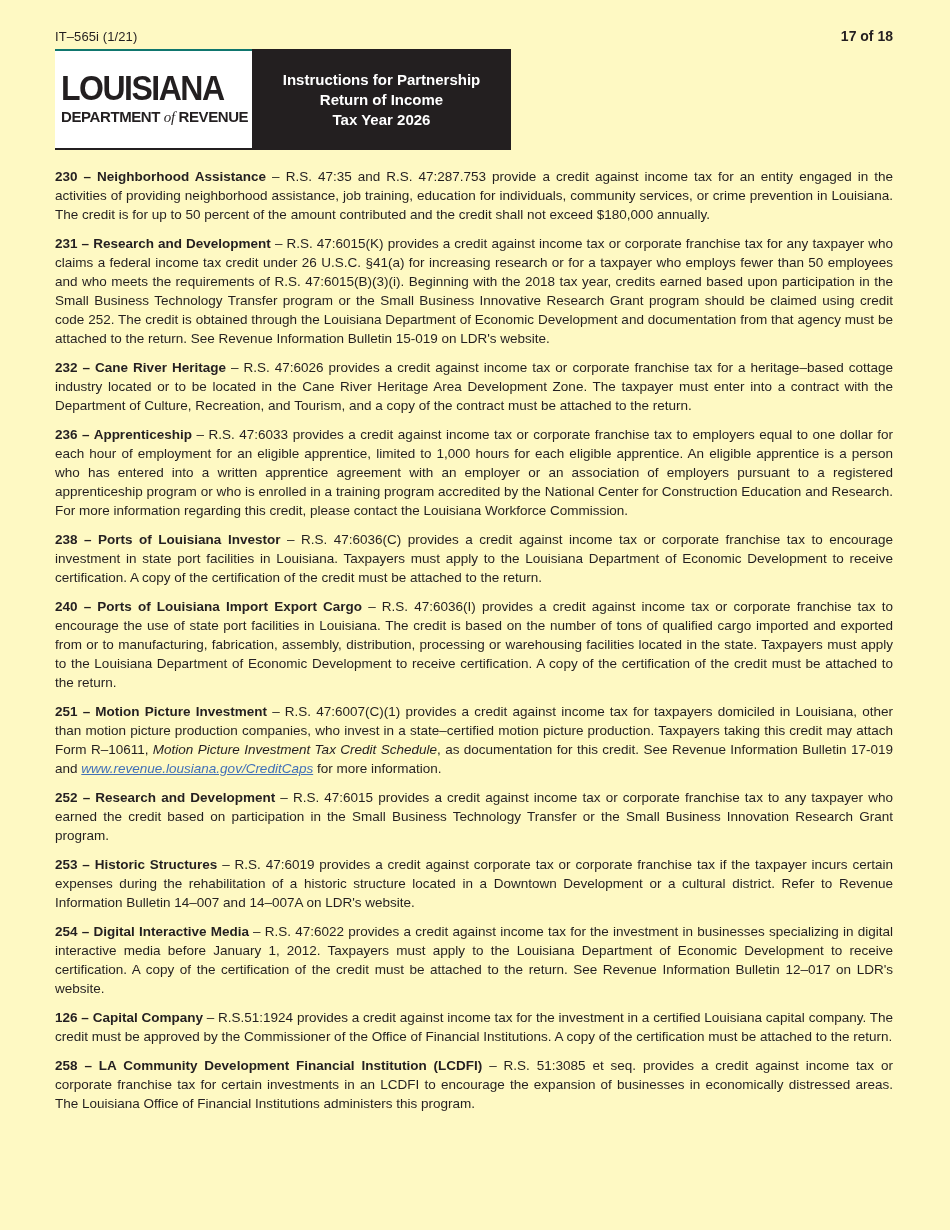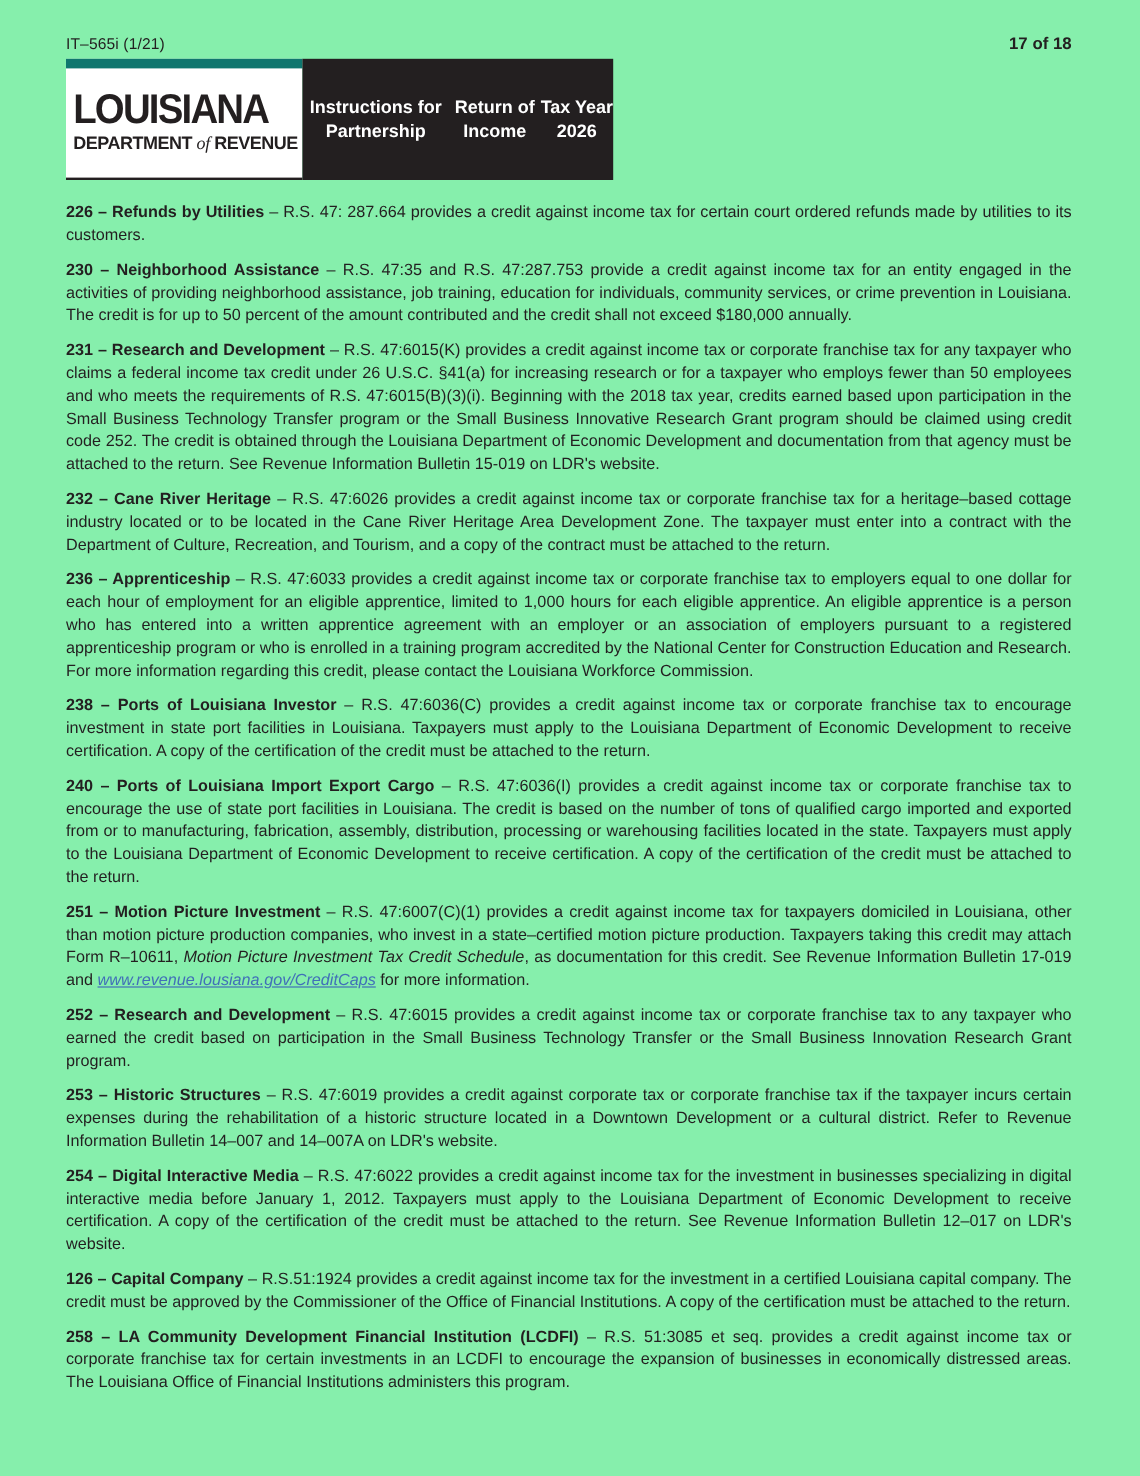--- a/index.html
+++ b/index.html
@@ -1,21 +1,21 @@
 <!DOCTYPE html>
 <html><head>
 <meta charset="utf-8">
 <style>
   html, body { margin: 0; padding: 0; background: #ffffff; }
   .page {
     position: relative;
     width: 950px;
     height: 1230px;
     margin: 0;
-    background: #86efac;
+    background: #fef9c3;
     font-family: "Liberation Sans", sans-serif;
     color: #231f20;
     overflow: hidden;
     box-sizing: border-box;
     padding: 28px 57px 0 55px;
   }
   
   .topbar {
     display: flex;
     justify-content: space-between;
@@ -27,21 +27,21 @@
   
   .header-strip {
     margin-top: 5px;
     display: flex;
     width: 456px;
     height: 101px;
   }
   .logo-cell {
     width: 197px;
     box-sizing: border-box;
-    border-top: 8px solid #0f766e;
+    border-top: 2px solid #0f766e;
     border-bottom: 2px solid #231f20;
     background: #ffffff;
     display: flex;
     flex-direction: column;
     justify-content: center;
     align-items: flex-start;
     padding-left: 6px;
   }
   .logo-main {
     font-size: 32px;
@@ -62,21 +62,21 @@
     font-family: "Liberation Serif", serif;
     font-style: italic;
     font-weight: normal;
     font-size: 15px;
   }
   .title-box {
     flex: 1;
     background: #231f20;
     color: #ffffff;
     display: flex;
-    flex-direction: row;
+    flex-direction: column;
     justify-content: center;
     align-items: center;
     text-align: center;
     font-weight: bold;
     font-size: 15px;
     line-height: 20px;
   }
 
   
   .credits-list {
@@ -117,21 +117,20 @@
       </div>
     </div>
     <div class="title-box">
       <div>Instructions for Partnership</div>
       <div>Return of Income</div>
       <div>Tax Year 2026</div>
     </div>
   </div>
 
   <div class="credits-list">
-    <p class="credit-paragraph"><b>226 – Refunds by Utilities</b><span class="regular"> – R.S. 47: 287.664 provides a credit against income tax for certain court ordered refunds made by utilities to its customers.</span></p>
 
     <p class="credit-paragraph"><b>230 – Neighborhood Assistance</b><span class="regular"> – R.S. 47:35 and R.S. 47:287.753 provide a credit against income tax for an entity engaged in the activities of providing neighborhood assistance, job training, education for individuals, community services, or crime prevention in Louisiana. The credit is for up to 50 percent of the amount contributed and the credit shall not exceed $180,000 annually.</span></p>
 
     <p class="credit-paragraph"><b>231 – Research and Development</b><span class="regular"> – R.S. 47:6015(K) provides a credit against income tax or corporate franchise tax for any taxpayer who claims a federal income tax credit under 26 U.S.C. §41(a) for increasing research or for a taxpayer who employs fewer than 50 employees and who meets the requirements of R.S. 47:6015(B)(3)(i). Beginning with the 2018 tax year, credits earned based upon participation in the Small Business Technology Transfer program or the Small Business Innovative Research Grant program should be claimed using credit code 252. The credit is obtained through the Louisiana Department of Economic Development and documentation from that agency must be attached to the return. See Revenue Information Bulletin 15-019 on LDR's website.</span></p>
 
     <p class="credit-paragraph"><b>232 – Cane River Heritage</b><span class="regular"> – R.S. 47:6026 provides a credit against income tax or corporate franchise tax for a heritage–based cottage industry located or to be located in the Cane River Heritage Area Development Zone. The taxpayer must enter into a contract with the Department of Culture, Recreation, and Tourism, and a copy of the contract must be attached to the return.</span></p>
 
     <p class="credit-paragraph"><b>236 – Apprenticeship</b><span class="regular"> – R.S. 47:6033 provides a credit against income tax or corporate franchise tax to employers equal to one dollar for each hour of employment for an eligible apprentice, limited to 1,000 hours for each eligible apprentice. An eligible apprentice is a person who has entered into a written apprentice agreement with an employer or an association of employers pursuant to a registered apprenticeship program or who is enrolled in a training program accredited by the National Center for Construction Education and Research. For more information regarding this credit, please contact the Louisiana Workforce Commission.</span></p>
 
     <p class="credit-paragraph"><b>238 – Ports of Louisiana Investor</b><span class="regular"> – R.S. 47:6036(C) provides a credit against income tax or corporate franchise tax to encourage investment in state port facilities in Louisiana. Taxpayers must apply to the Louisiana Department of Economic Development to receive certification. A copy of the certification of the credit must be attached to the return.</span></p>

